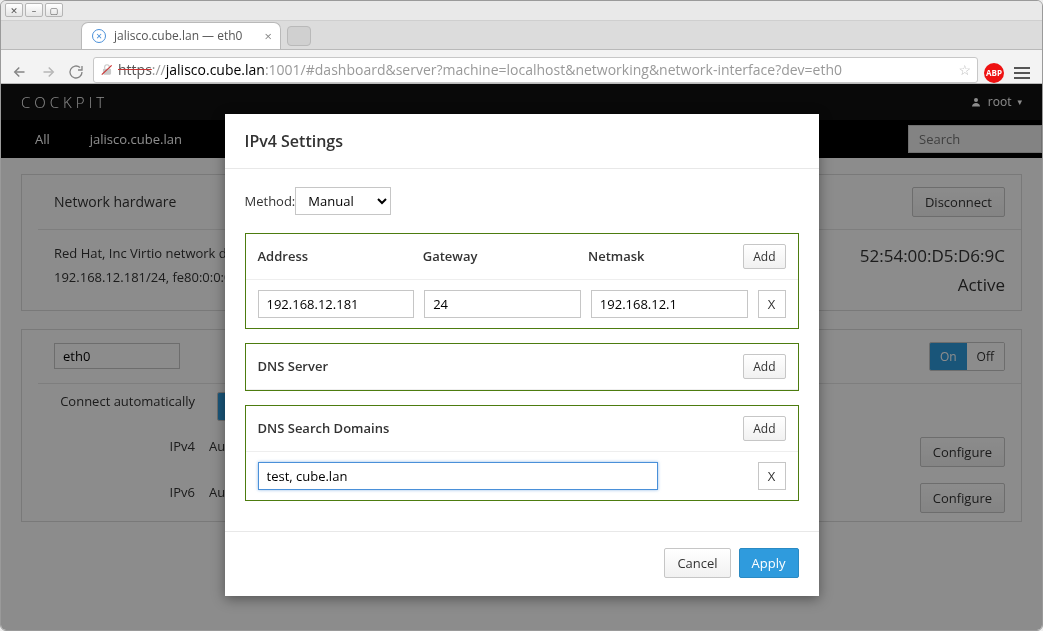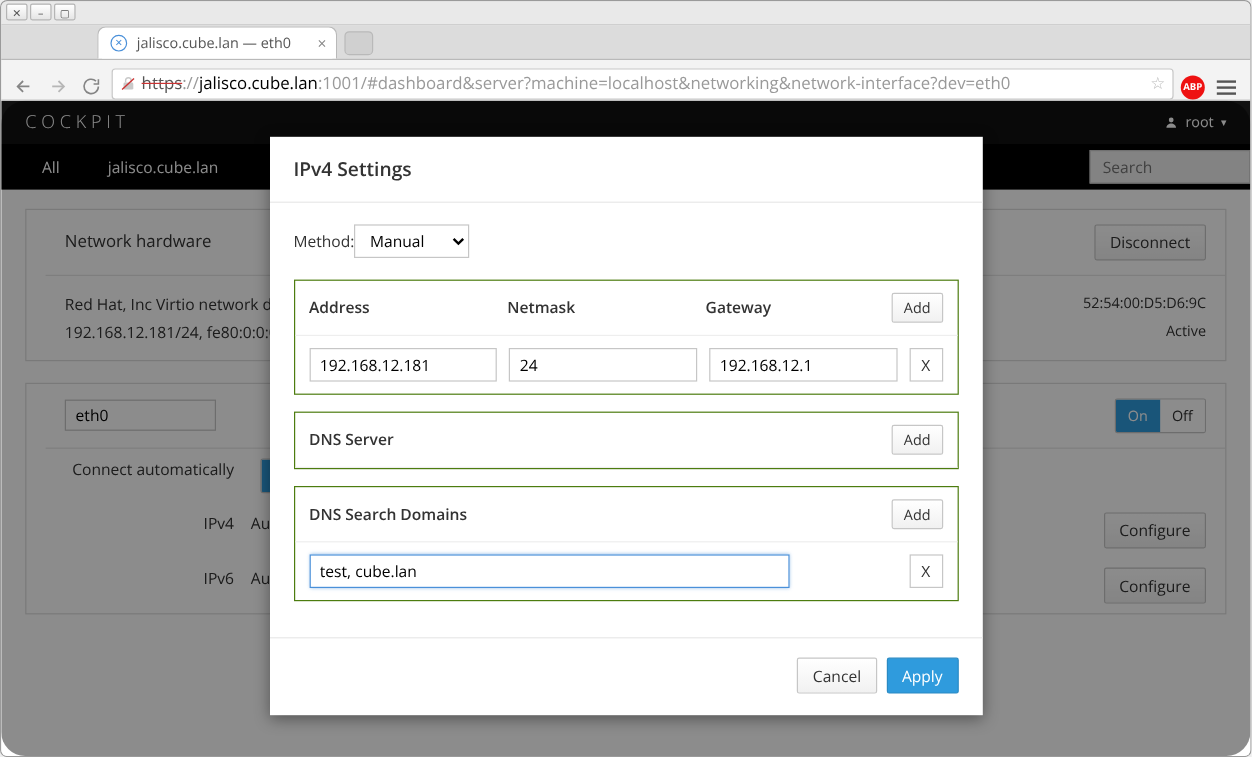--- a/index.html
+++ b/index.html
@@ -38,38 +38,38 @@
   .subnav .navtab { color: #fff; font-size: 13px; padding: 10px 20px; cursor:pointer; }
   .subnav .search { margin-left:auto; }
   .subnav .search input { height: 28px; width: 134px; background:#eee;border:1px solid #ccc; padding:0 10px; font-size:13px; color:#888;}
 
   .content { padding: 16px 20px; color:#333; }
   .panel { background:#fff; border:1px solid #dcdcdc; margin-bottom:18px;padding-left:16px; }
   .panel-hdr { padding:12px 16px; border-bottom:1px solid #e6e6e6; display:flex; align-items:center; font-size:14px; }
   .panel-hdr .grow{flex:1;}
   .panel-body { padding: 14px 16px; font-size:13px; color:#333; display:flex; align-items:flex-start; }
   .panel-body .left{flex:1;}
-  .panel-body .right{text-align:right;font-size:12px;color:#333;}
+  .panel-body .right{text-align:right;font-size:17px;color:#333;}
 
   .btn { display:inline-block; padding: 5px 12px; font-size:13px; border:1px solid #c6c6c6; background:linear-gradient(#fff,#f1f1f1); border-radius:2px; cursor:pointer; color:#333;}
   .btn-primary { background:#2f9bdd; border-color:#2a8ac3; color:#fff; }
   .btn-sm { padding:3px 9px; font-size:12px;}
 
   .iface-panel .panel-hdr input { width:126px; height:26px; border:1px solid #c6c6c6; padding:0 8px; font-size:13px;}
   .toggle { display:inline-flex; border:1px solid #c6c6c6; border-radius:2px; overflow:hidden; margin-left:8px;}
   .toggle span { padding:5px 10px; font-size:12px; background:#fff; }
   .toggle .on { background:#2f9bdd; color:#fff; }
 
   .iface-body-row { display:flex; align-items:flex-start; padding:8px 16px; font-size:13px; }
   .iface-body-row .label { width:155px; text-align:right; padding-right:14px; color:#333; }
   .iface-body-row .val { flex:1; color:#333; }
   .iface-body-row .act { }
 
   
-  .overlay { position:absolute; inset:0; background:rgba(0,0,0,0.45); display:flex; justify-content:center; align-items:flex-start;border-radius:20px; }
+  .overlay { position:absolute; inset:0; background:rgba(0,0,0,0.45); display:flex; justify-content:center; align-items:flex-start; }
   .modal { width: 594px; margin-top: 30px; background:#fff; box-shadow:0 3px 12px rgba(0,0,0,.4); }
   .modal-hdr { padding: 16px 20px; border-bottom:1px solid #e8e8e8; font-size:16px; font-weight:600; color:#333; }
   .modal-body { padding: 18px 20px 0 20px; font-size:13px; color:#333; }
   .method-row { display:flex; align-items:center; margin-bottom:18px;}
   .method-row select { height:28px; border:1px solid #c6c6c6; background:#fff; padding:0 20px 0 8px; font-size:13px;}
 
   .block { border:1px solid #4d7c0f; margin-bottom:14px; }
   .block-hdr { display:flex; align-items:center; padding:10px 12px; border-bottom:1px solid #eee; }
   .block-hdr .titles { flex:1; display:grid; grid-template-columns: 1fr 1fr 1fr; gap:10px; font-weight:600; font-size:13px;}
   .block-hdr .single { flex:1; font-weight:600; font-size:13px;}
@@ -226,22 +226,22 @@
             <span>Method:</span>
             <select>
               <option>Manual</option>
             </select>
           </div>
 
           <div class="block">
             <div class="block-hdr">
               <div class="titles">
                 <span>Address</span>
+                <span>Gateway</span>
                 <span>Netmask</span>
-                <span>Gateway</span>
               </div>
               <span class="btn btn-sm">Add</span>
             </div>
             <div class="block-row">
               <div class="cols">
                 <input type="text" value="192.168.12.181" style="">
                 <input type="text" value="24" style="">
                 <input type="text" value="192.168.12.1" style="">
               </div>
               <div class="xbtn">X</div>

